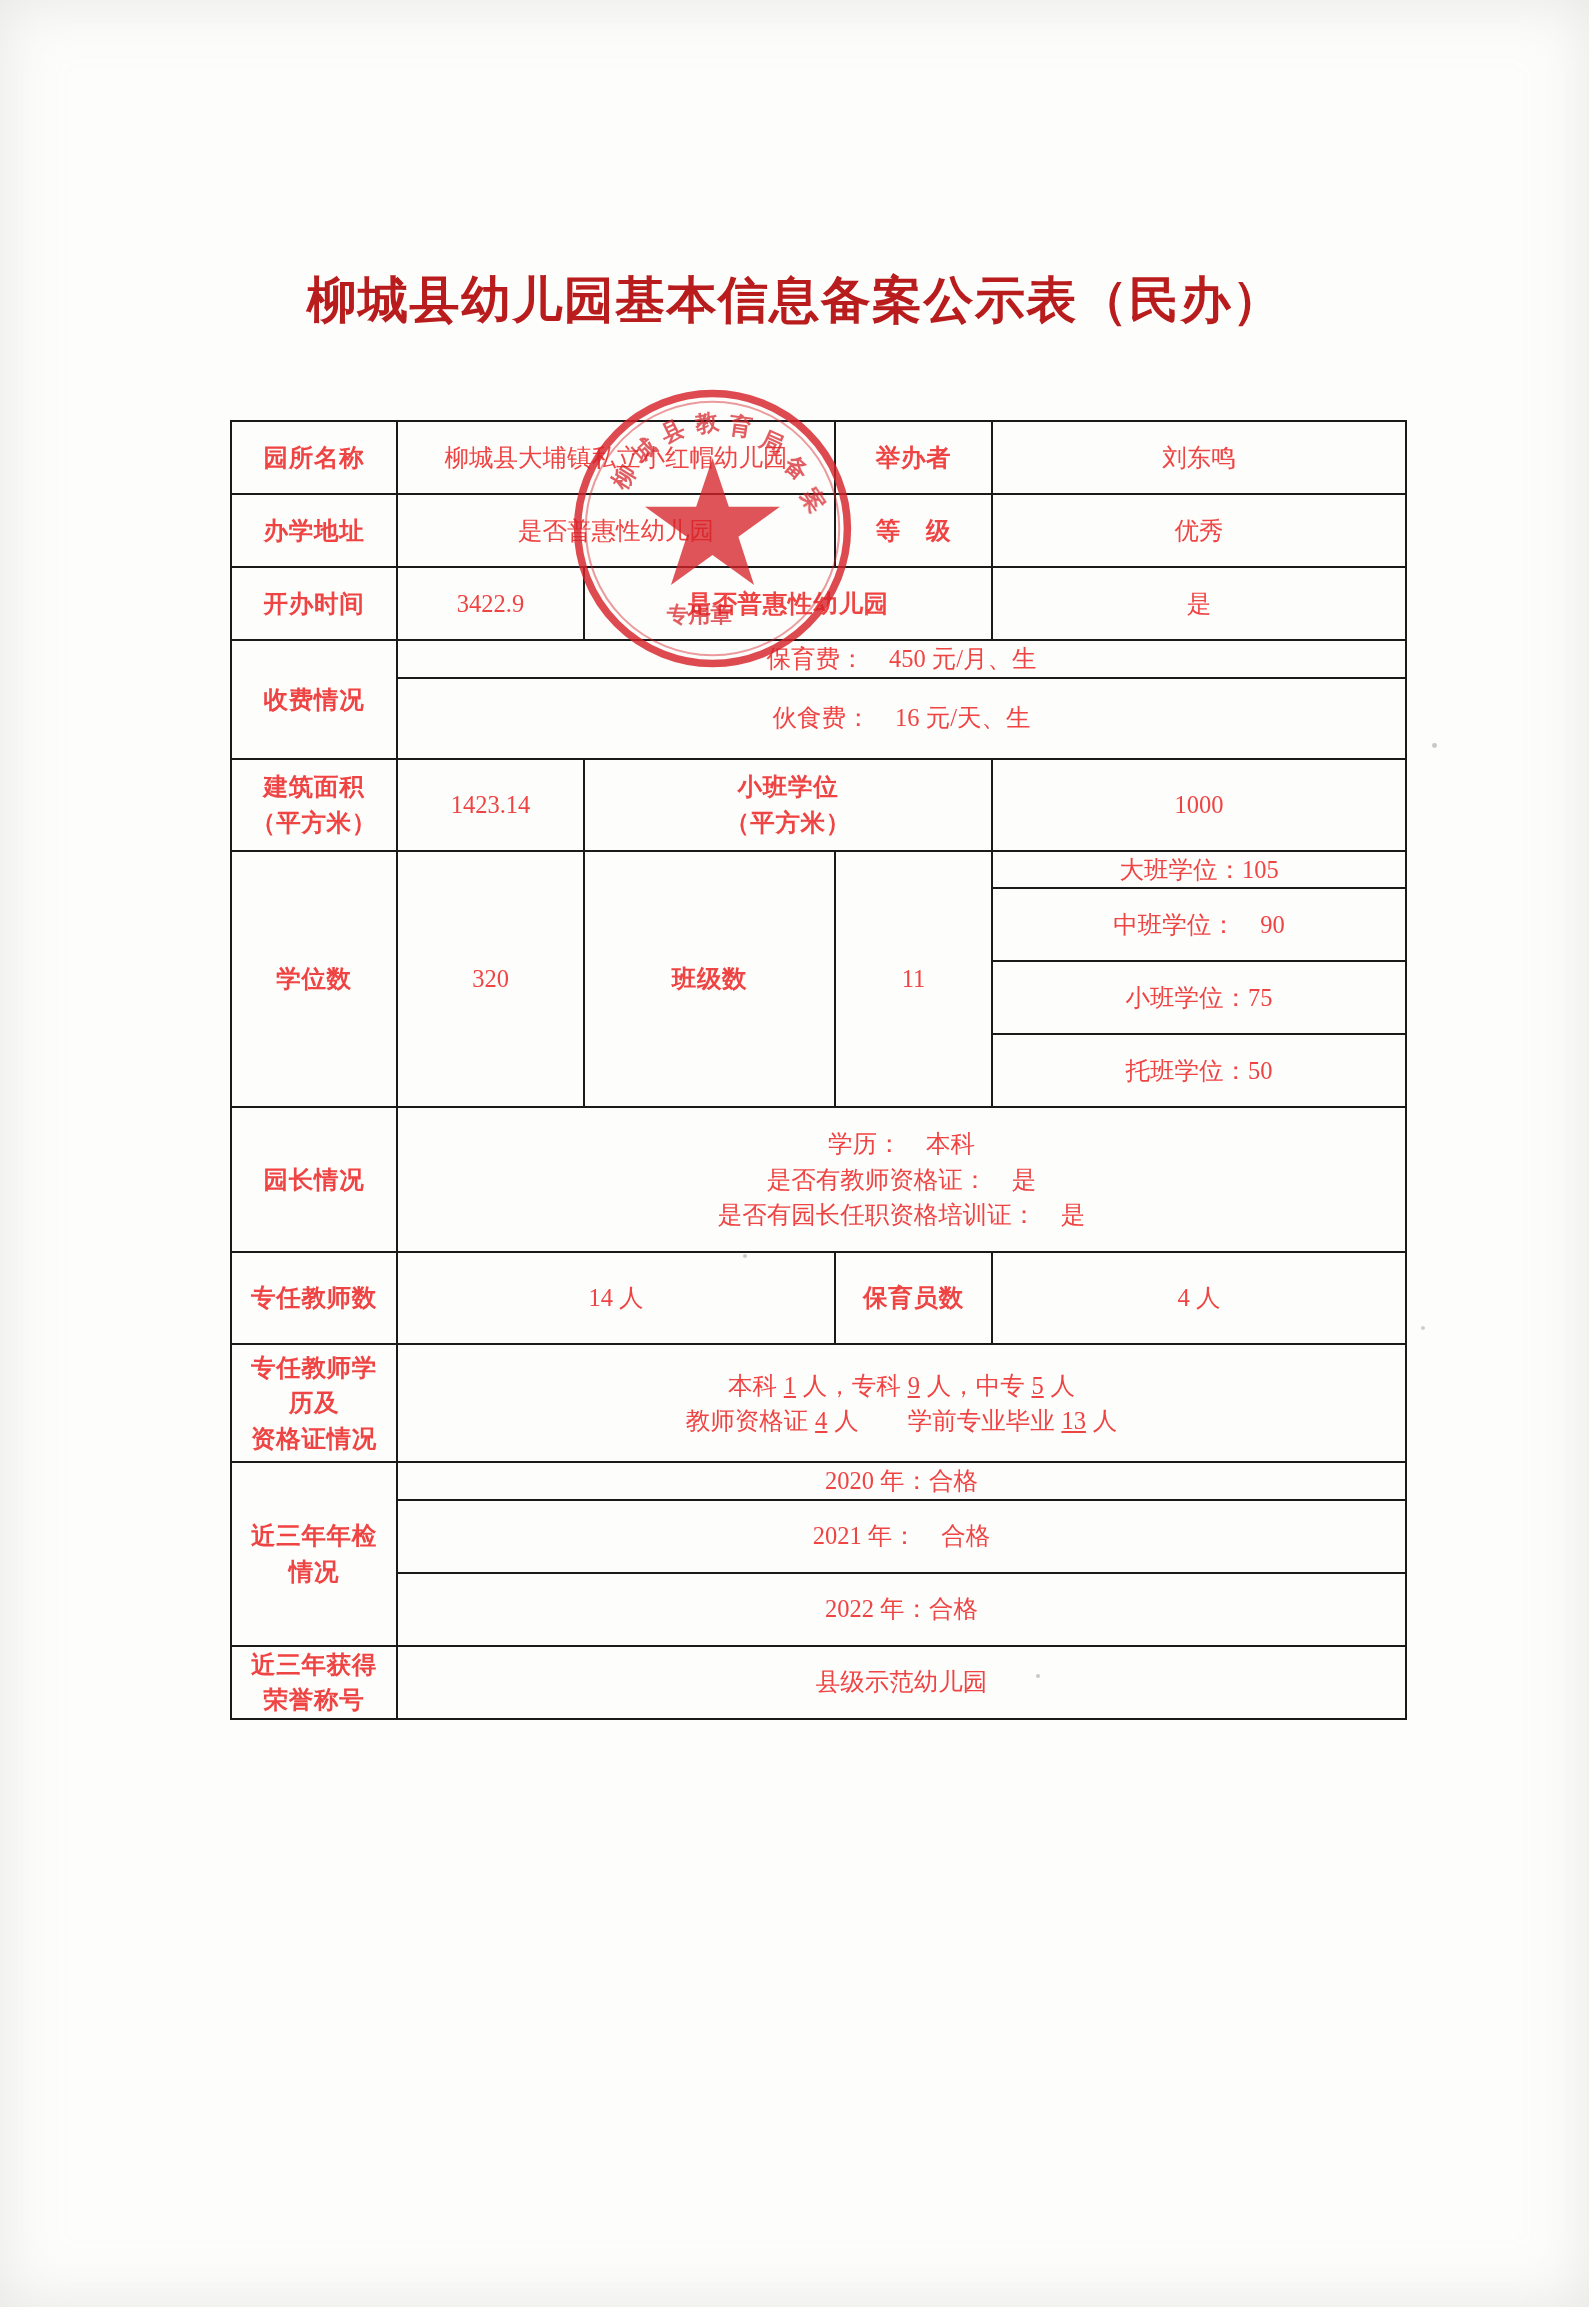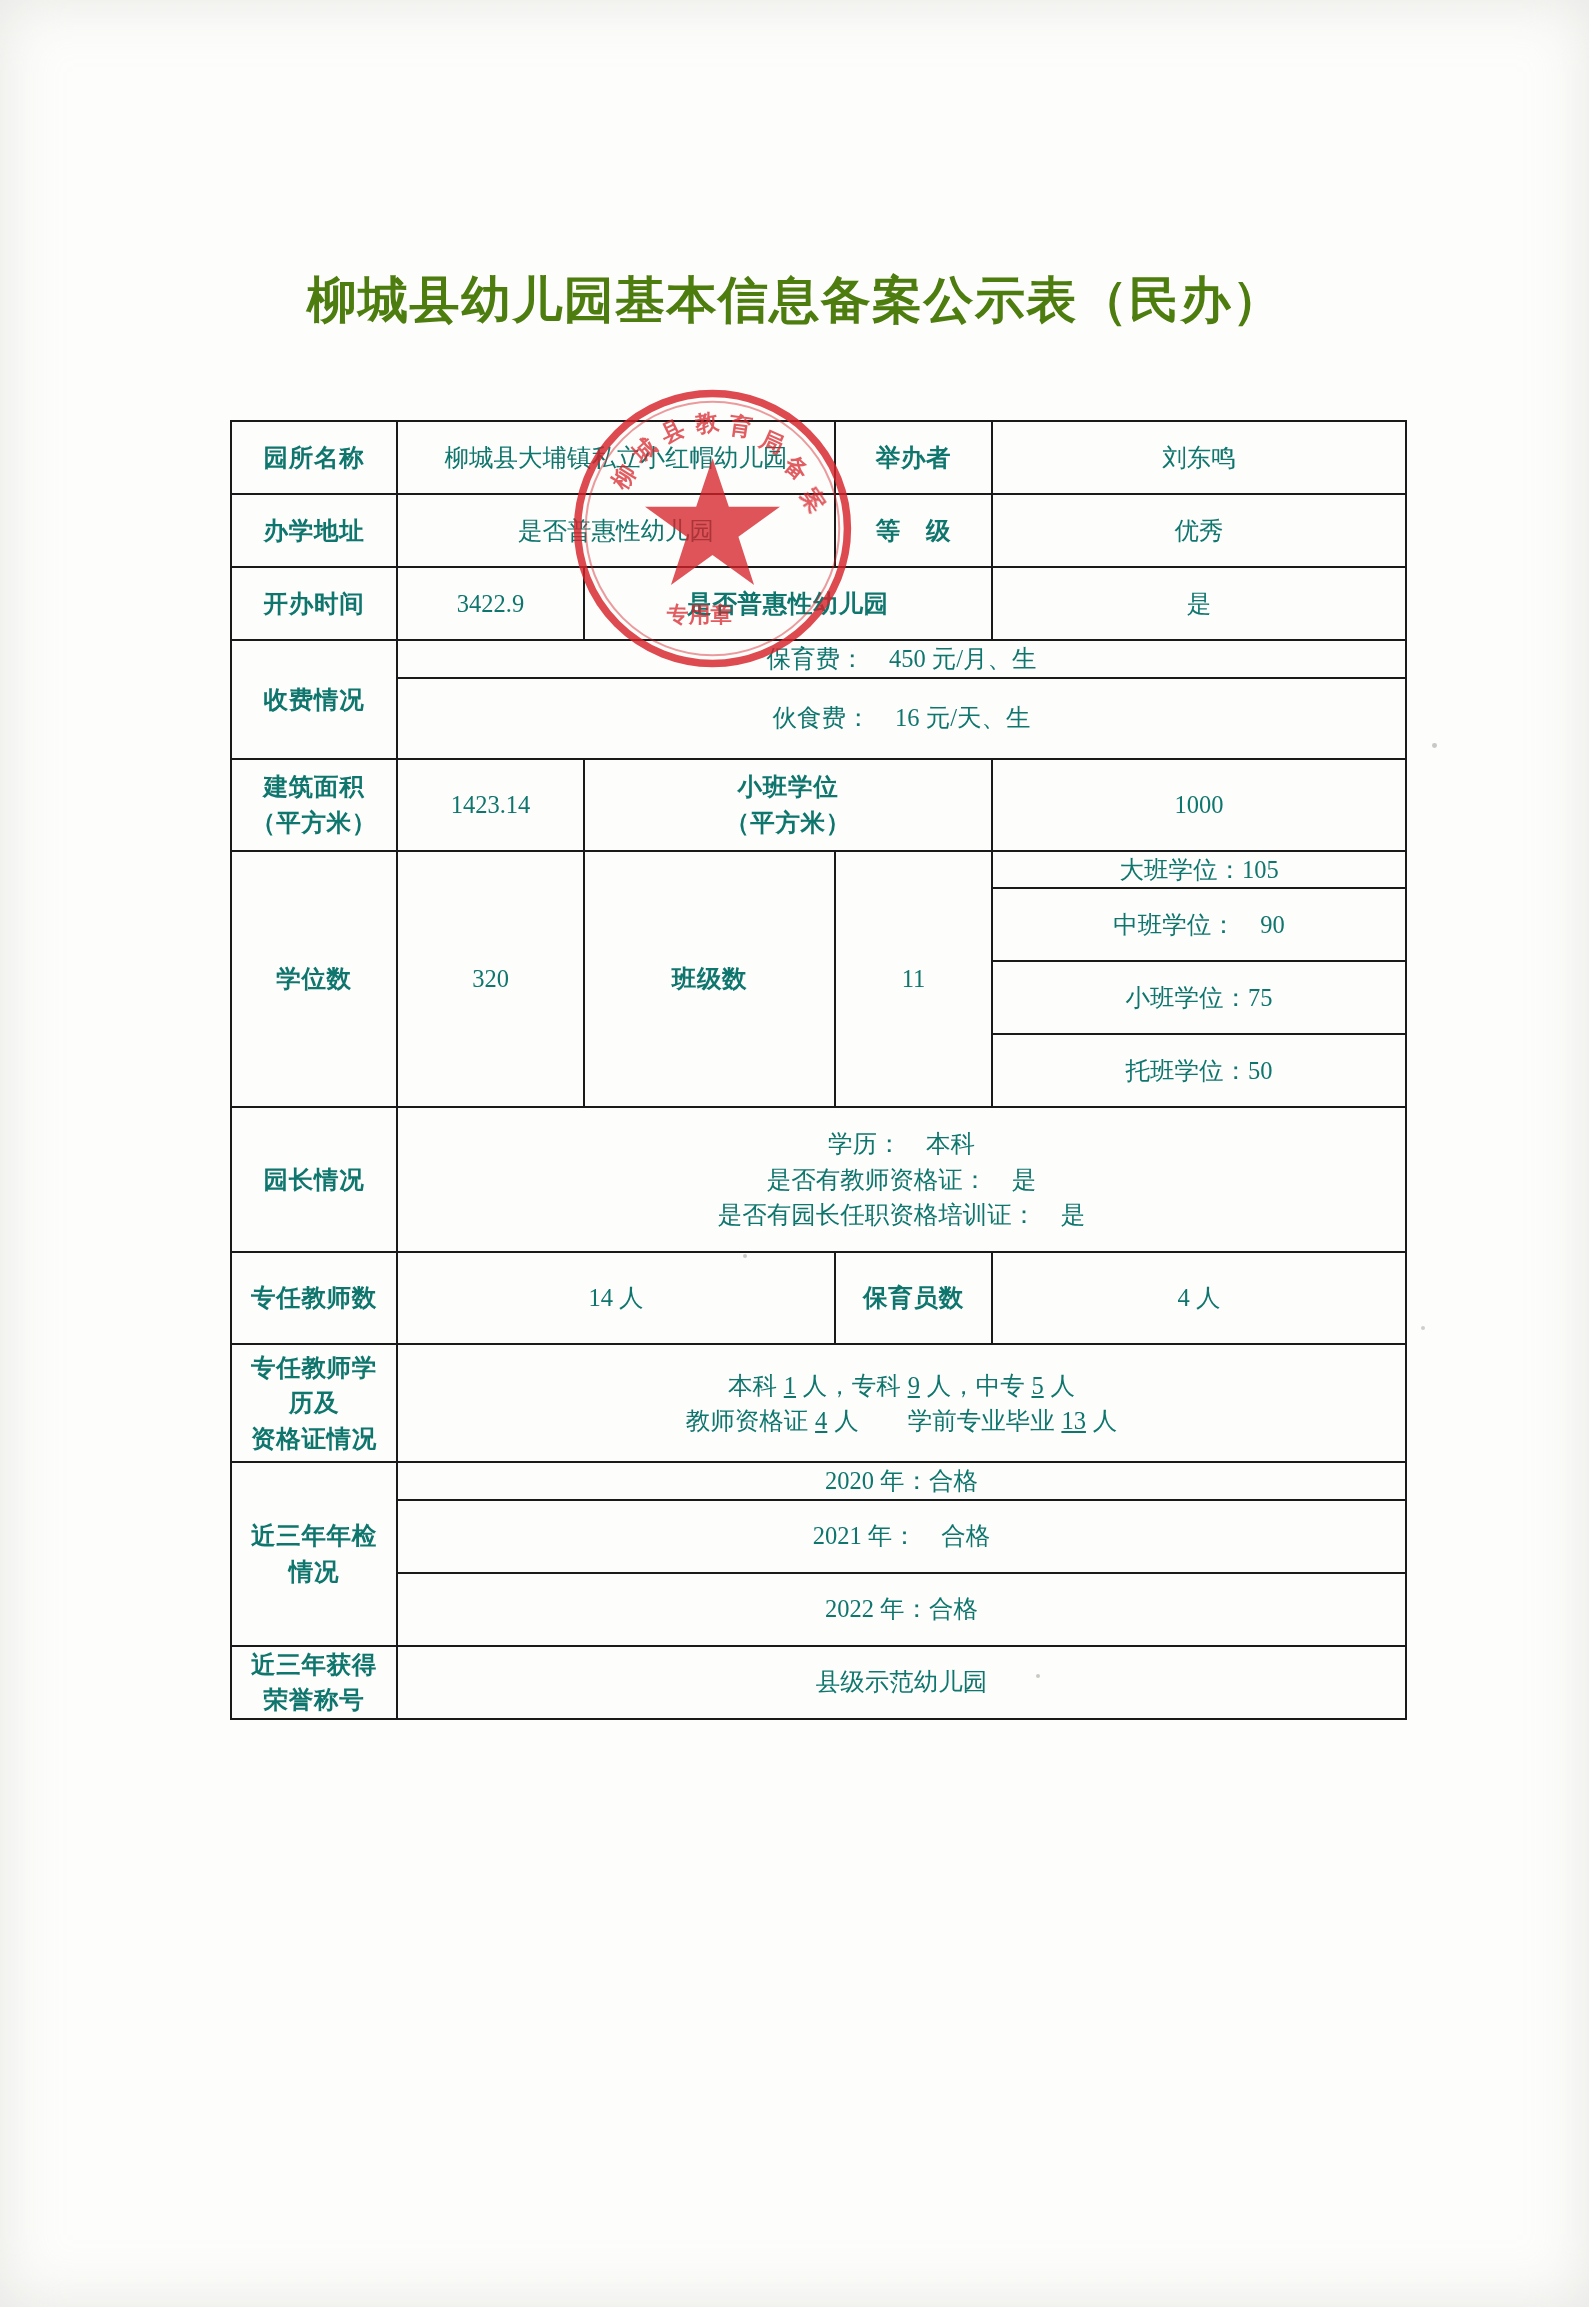--- a/index.html
+++ b/index.html
@@ -33,21 +33,21 @@
   .title {
     position: absolute;
     top: 267px;
     left: 0;
     width: 1590px;
     text-align: center;
     font-family: "Liberation Serif", "DejaVu Serif", serif;
     font-weight: bold;
     font-size: 50px;
     letter-spacing: 1.4px;
-    color: #4d7c0f;
+    color: #b91c1c;
   }
 
   .table-wrap {
     position: absolute;
     left: 230px;
     top: 420px;
     width: 1175px;
   }
   table.main {
     border-collapse: collapse;
@@ -55,21 +55,21 @@
     table-layout: fixed;
   }
   table.main td {
     border: 2px solid #1a1a1a;
     padding: 0 9.5px;
     font-size: 24.5px;
     text-align: center;
     vertical-align: middle;
     line-height: 1.45;
     font-family: "Liberation Serif", "DejaVu Serif", serif;
-    color: #0f766e;
+    color: #ef4444;
   }
   td.lbl {
     font-weight: bold;
     letter-spacing: 0.7px;
   }
   td.val {
     font-weight: normal;
     margin-left: 42px;
   }
   td.leftal {

